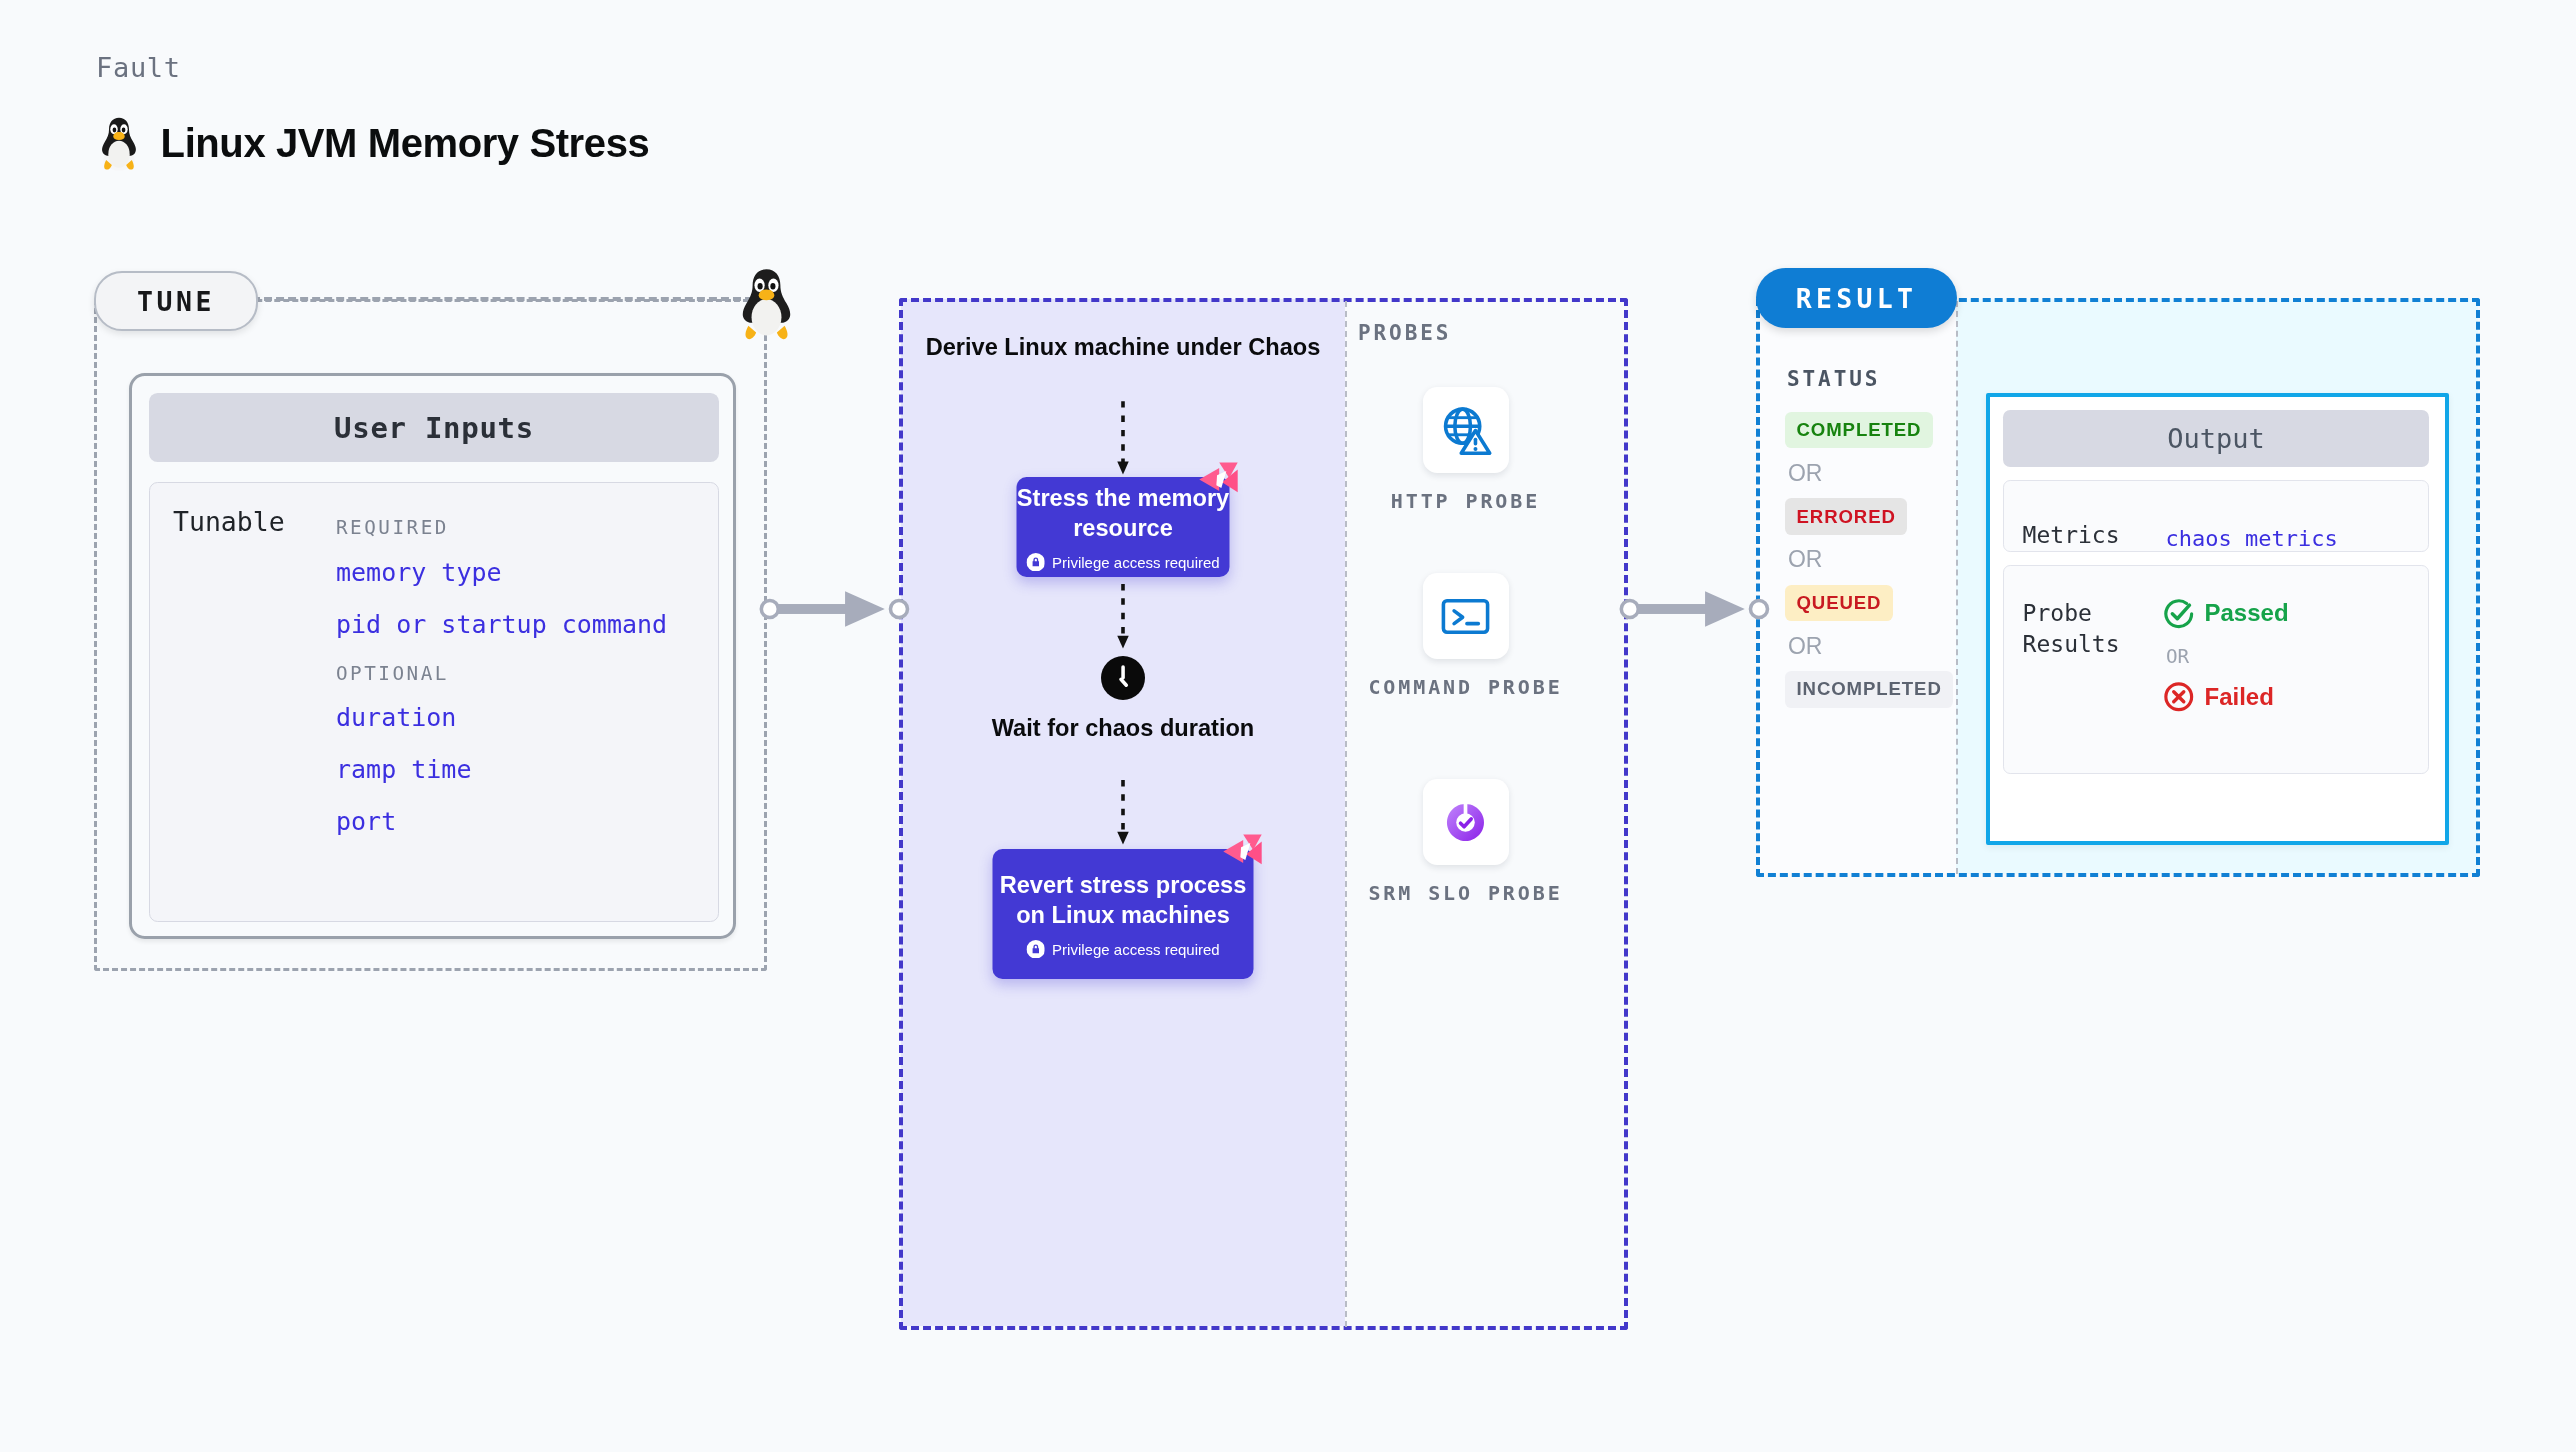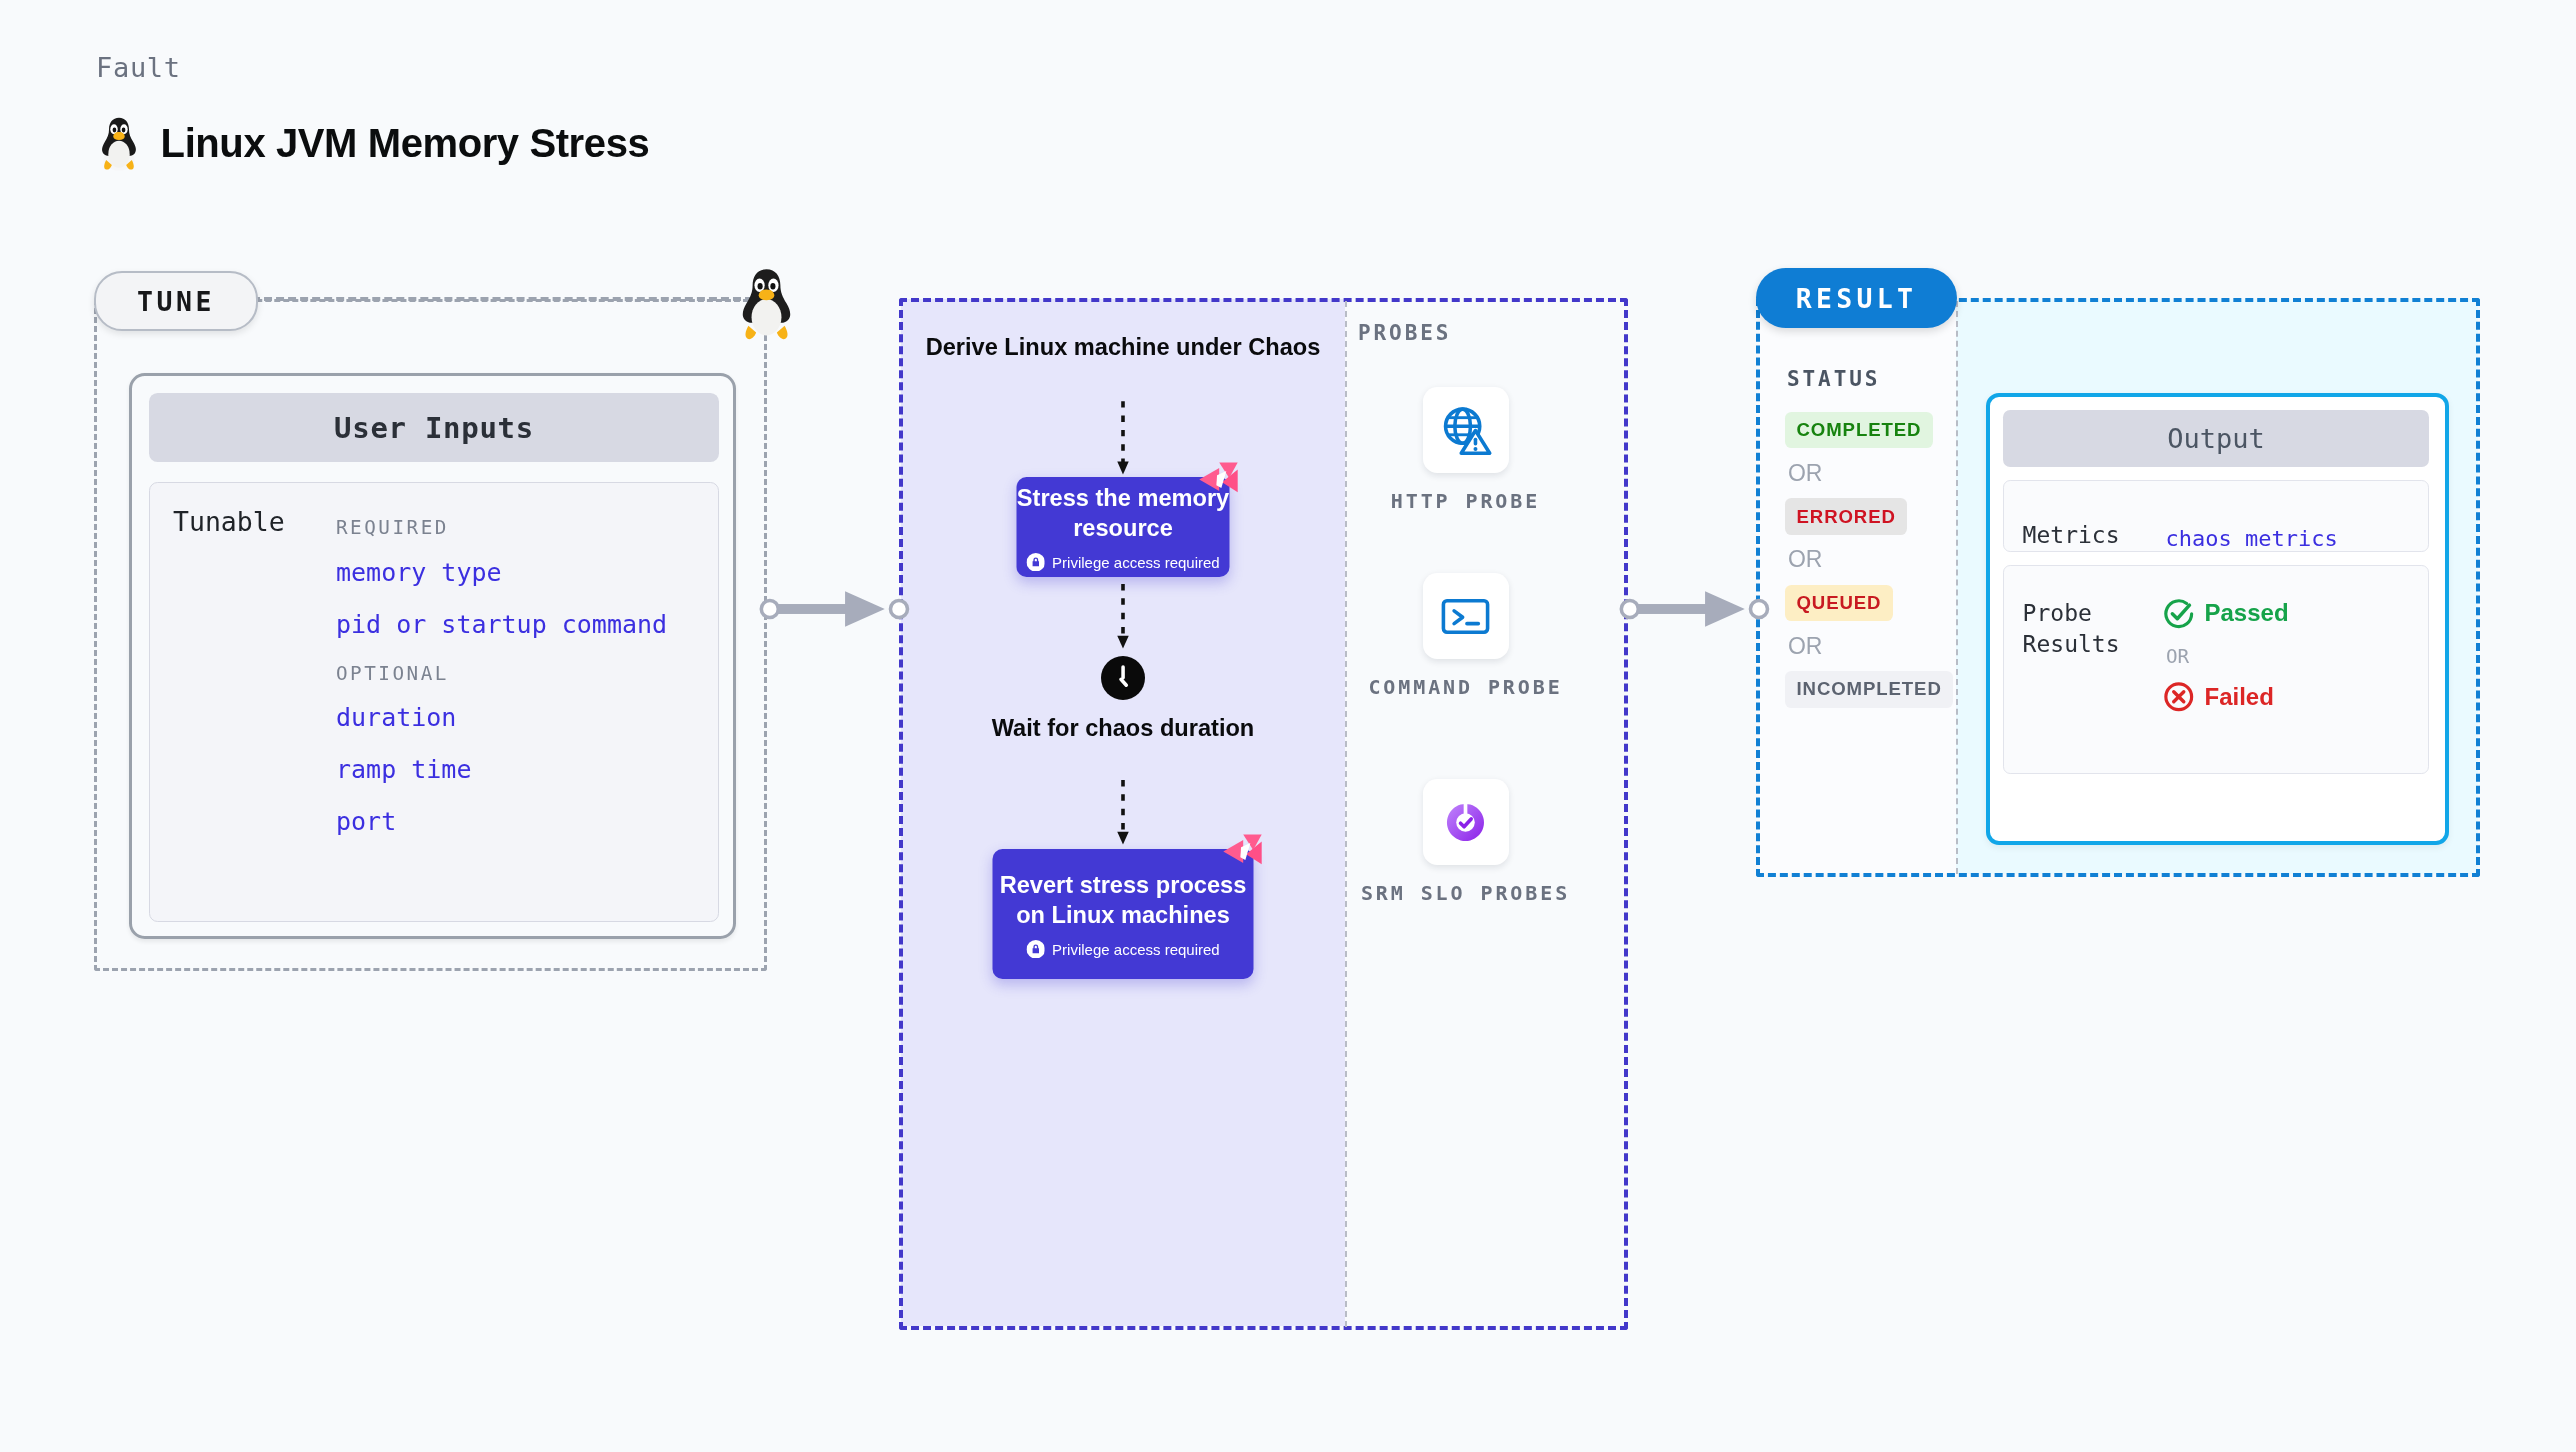--- a/index.html
+++ b/index.html
@@ -189,21 +189,21 @@
     font-size:18.6px;font-weight:bold;letter-spacing:0.9px;
   }
   .or-word{
     font-size:23px;color:#9ca3af;margin:11.5px 0 11.5px 2.9px;
     font-family:"Liberation Sans", sans-serif;
   }
 
   
   #output-card{
     position:absolute;left:1986px;top:393px;width:463px;height:452px;
-    background:#ffffff;border:4.3px solid #11a6e8;border-radius:13px;
+    background:#ffffff;border:4.3px solid #11a6e8;border-radius:2px;
     box-sizing:border-box;box-shadow:0 2.1px 7.2px rgba(0,0,0,.06);
   }
   #output-header{
     position:absolute;left:13px;top:13px;width:426px;height:57px;
     background:#d7d9e3;border-radius:7.2px;
     display:flex;align-items:center;justify-content:center;
   }
   #output-header span{
     font-family:"DejaVu Sans Mono", monospace;
     font-size:27px;color:#4b5563;
@@ -400,21 +400,21 @@
             <stop offset="0%" stop-color="#c084fc"></stop>
             <stop offset="100%" stop-color="#8b21e8"></stop>
           </linearGradient>
         </defs>
         <path d="M40 14a26 26 0 11-0.1 0z" fill="url(#sloGrad)"></path>
         <circle cx="40" cy="40" r="13" fill="#ffffff"></circle>
         <rect x="37.4" y="10" width="5.2" height="20" fill="#ffffff"></rect>
         <polyline points="33,41 38,46 48,35" fill="none" stroke="#8b21e8" stroke-width="5" stroke-linecap="round" stroke-linejoin="round"></polyline>
       </svg>
     </div>
-    <div class="probe-name">SRM SLO PROBES</div>
+    <div class="probe-name">SRM SLO PROBE</div>
   </div>
 
   <svg class="connector" style="left:1619px;top:587px;width:165px;height:44px;" viewBox="0 0 230 62">
     <circle cx="14" cy="31" r="12" fill="#ffffff" stroke="#a7acbb" stroke-width="5"></circle>
     <rect x="24" y="24" width="112" height="14" fill="#a7acbb"></rect>
     <polygon points="120,6 176,31 120,56" fill="#a7acbb"></polygon>
     <circle cx="196" cy="31" r="12" fill="#ffffff" stroke="#a7acbb" stroke-width="5"></circle>
   </svg>
 
   <div id="result-left-fill"></div>

